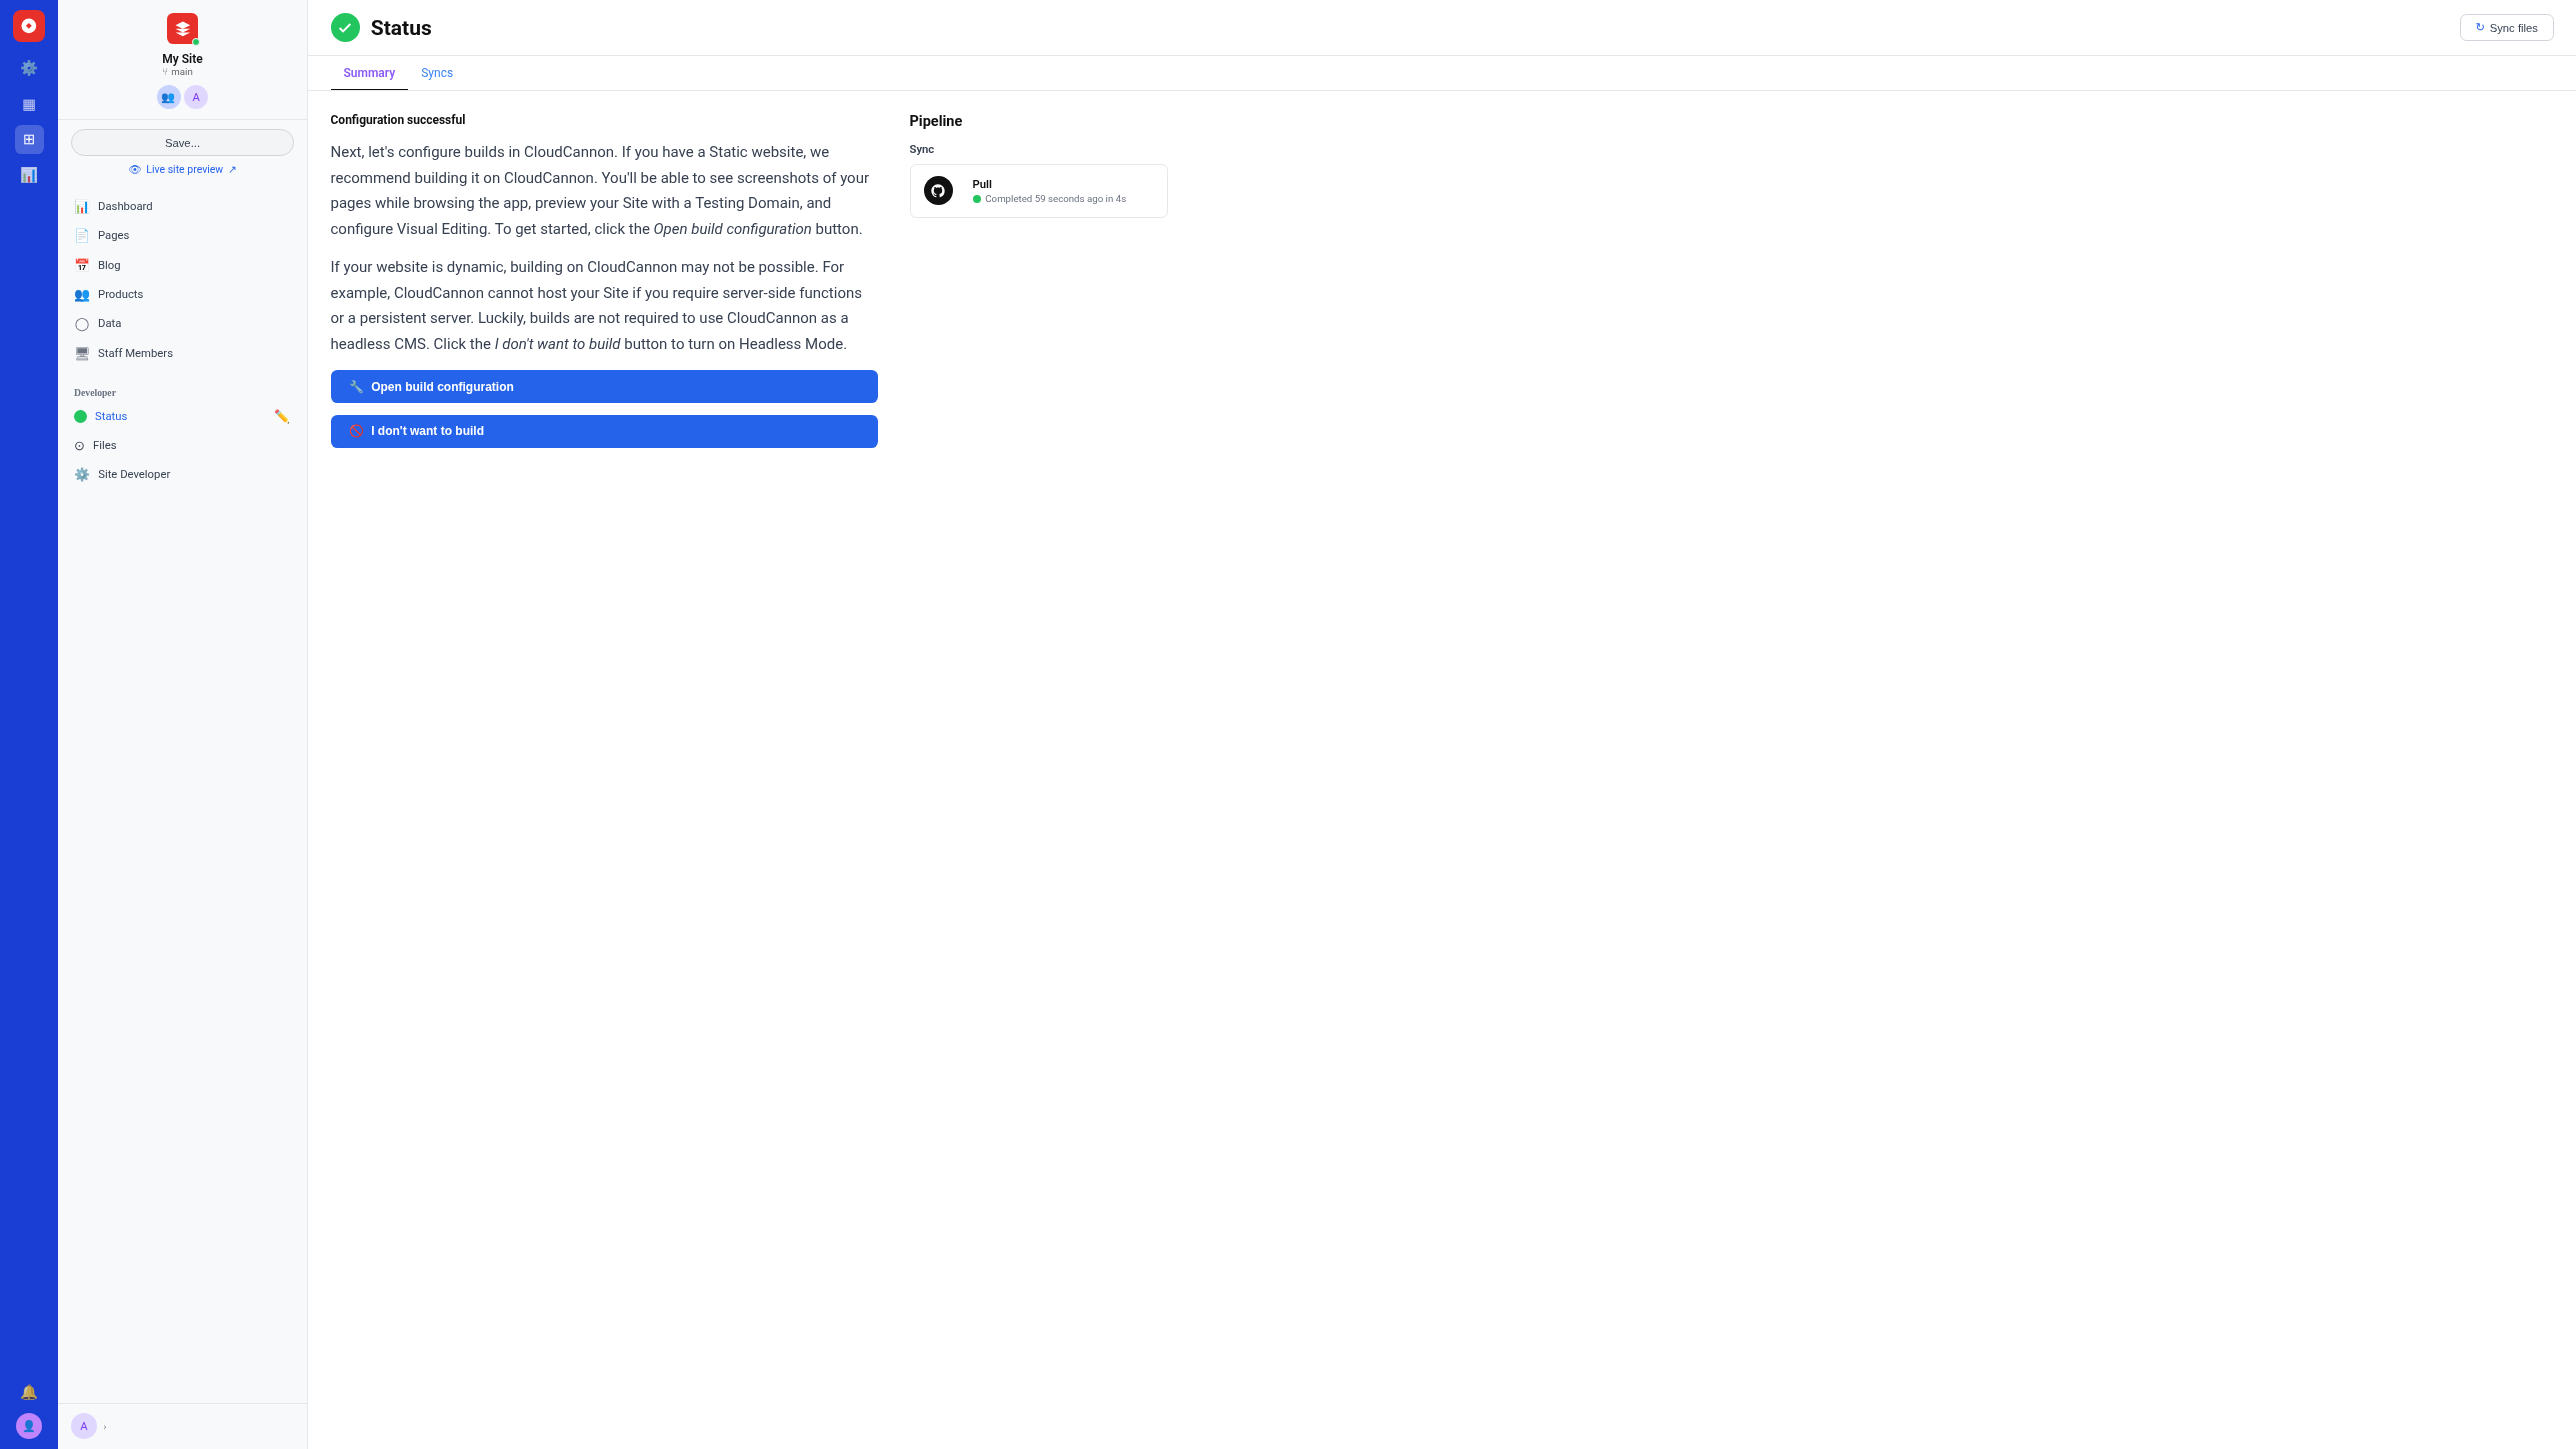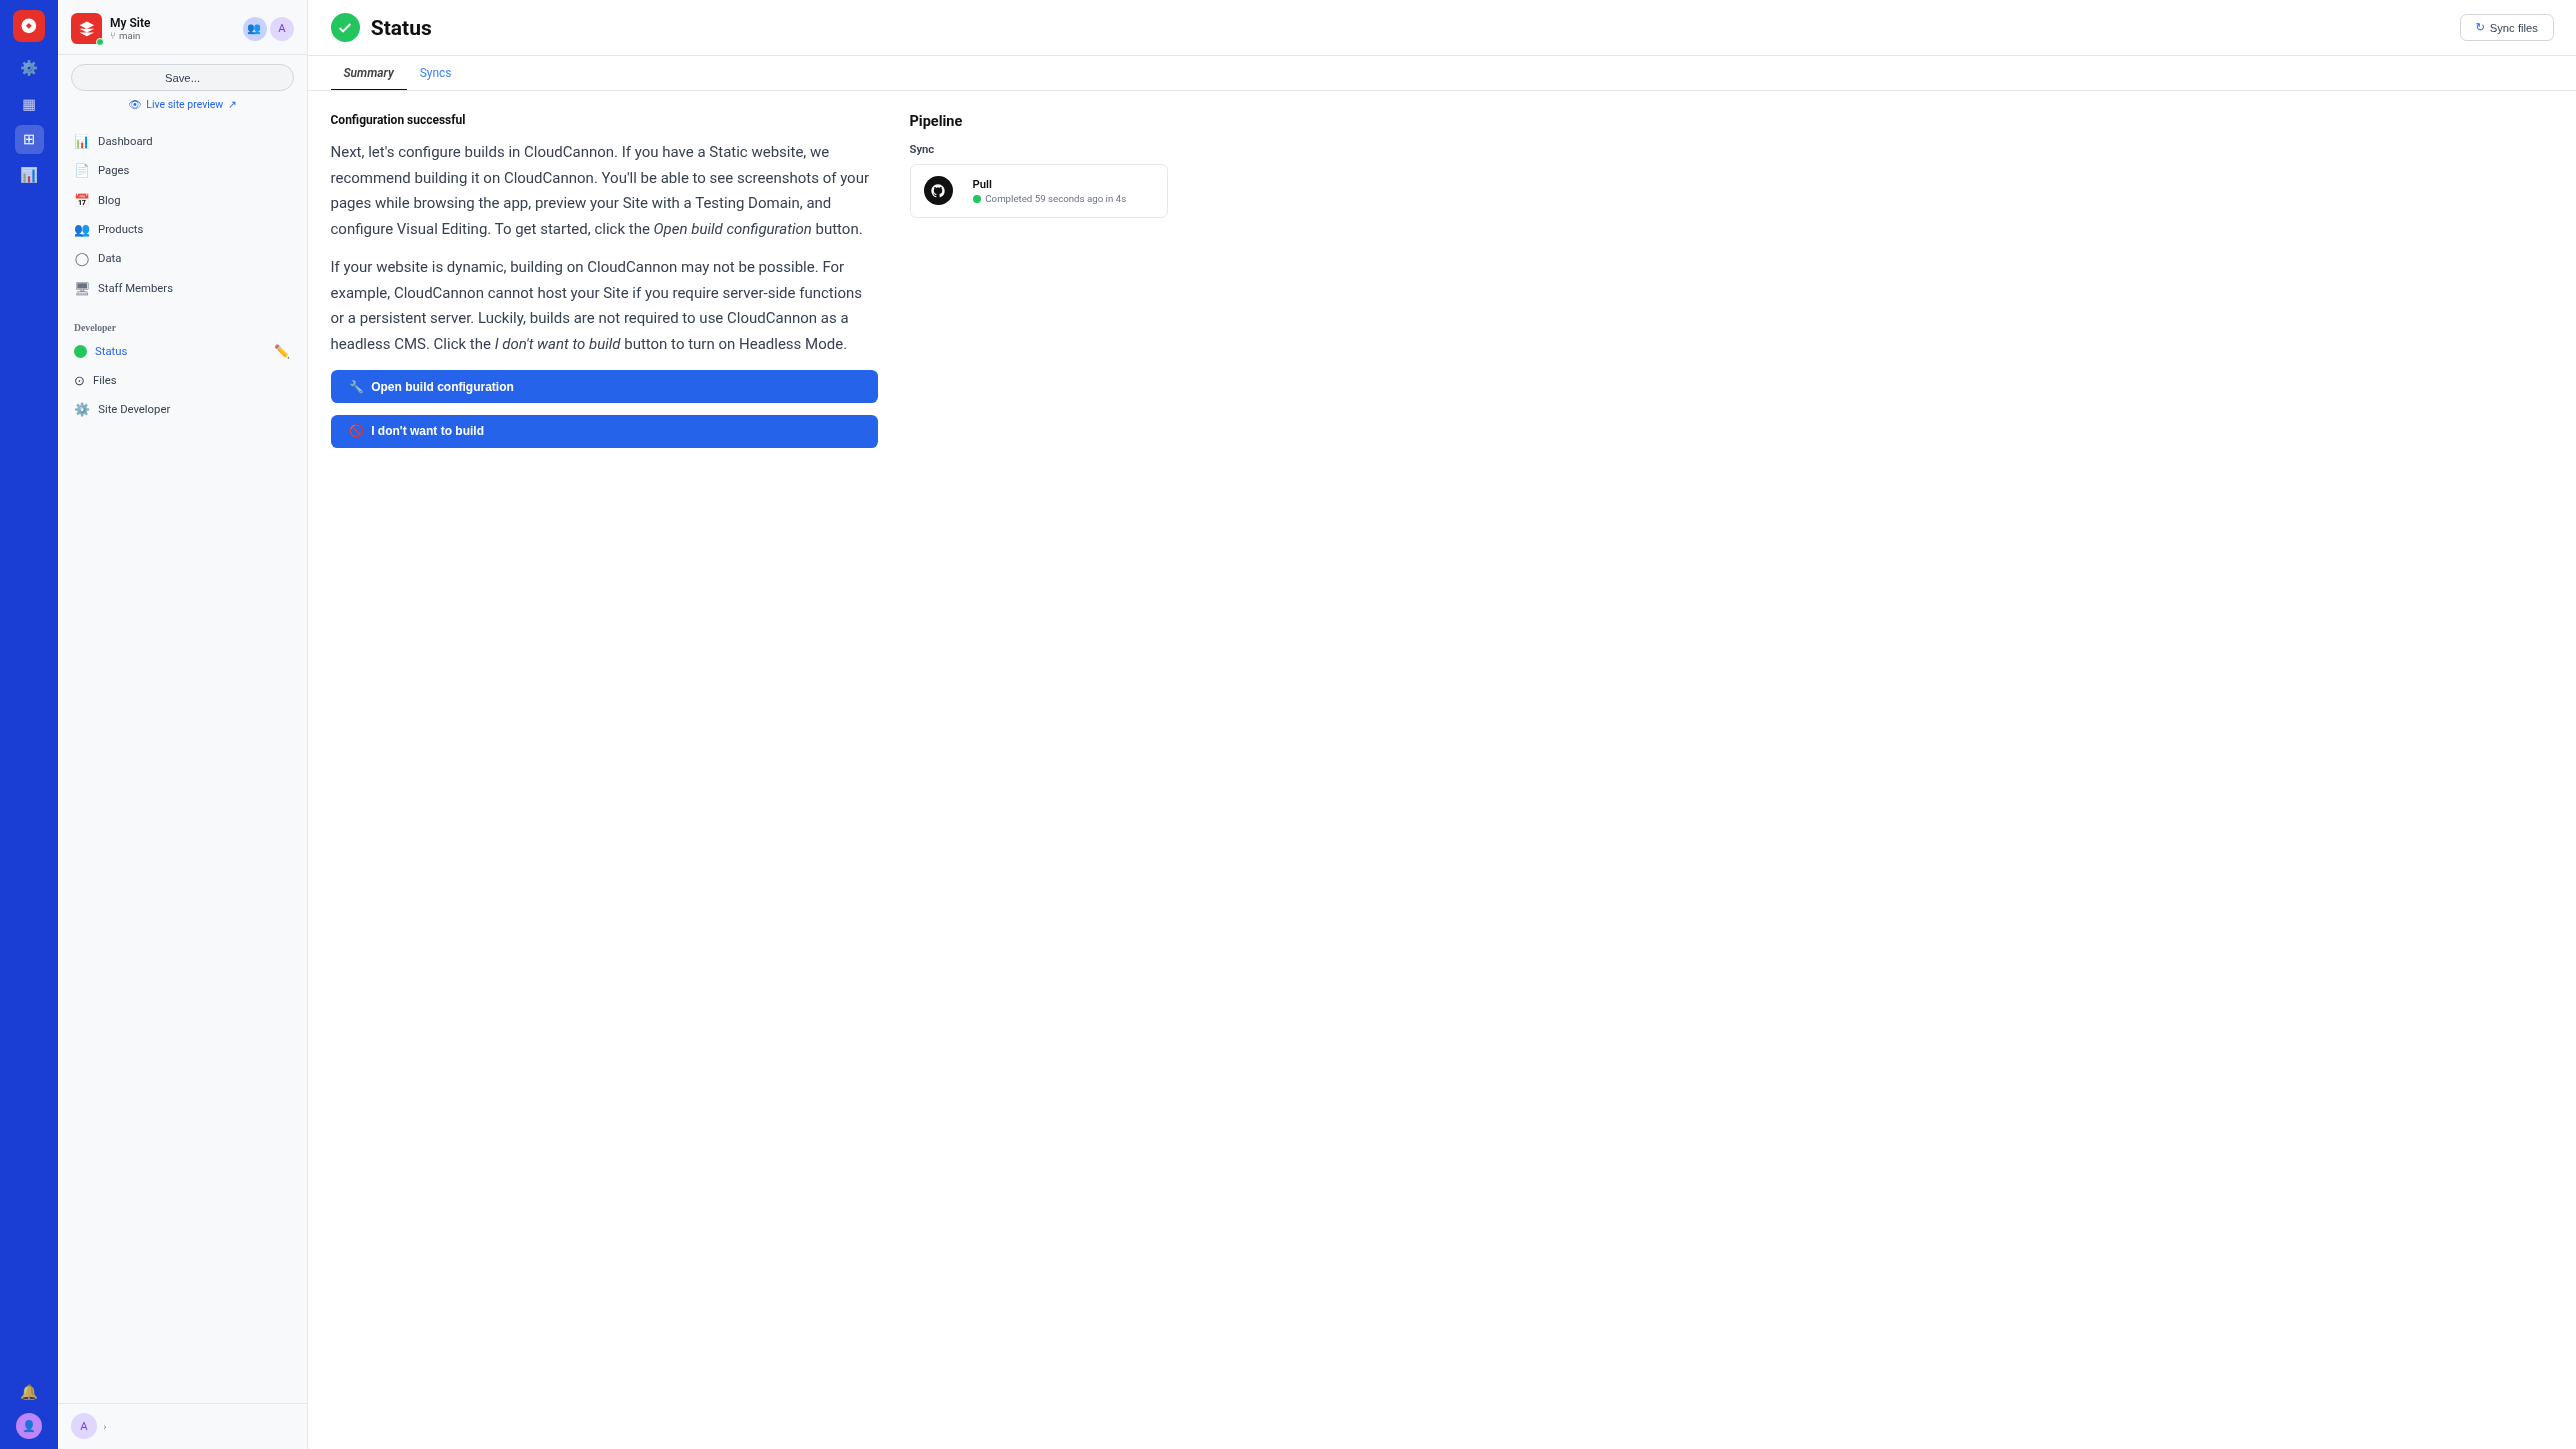--- a/index.html
+++ b/index.html
@@ -43,20 +43,21 @@
       flex-direction: column;
       flex-shrink: 0;
       overflow-y: auto;
     }
     .sidebar-header {
       display: flex;
       align-items: center;
       gap: 8px;
       padding: 13px 13px 9.7px;
       border-bottom: 0.8px solid #e5e7eb;
+      flex-direction: column;
     }
     .site-logo {
       width: 31px; height: 31px;
       background: #e8302a;
       border-radius: 6.4px;
       display: flex; align-items: center; justify-content: center;
       position: relative;
       flex-shrink: 0;
     }
     .site-logo svg { width: 17.7px; height: 17.7px; fill: white; }
@@ -170,21 +171,21 @@
       border-bottom: 0.8px solid #e5e7eb;
     }
     .tab {
       padding: 9.7px 13px;
       cursor: pointer;
       font-size: 12px;
       color: #3b82f6;
       border-bottom: 1.6px solid transparent;
       margin-bottom: -0.8px;
     }
-    .tab.active { color: #404040; border-bottom-color: #111; font-weight: 600; font-style: italic; }
+    .tab.active { color: #8b5cf6; border-bottom-color: #111; font-weight: 600; }
 
     
     .content-body {
       flex: 1;
       display: flex;
       overflow-y: auto;
       padding: 22.5px;
       gap: 32px;
     }
     .main-content { flex: 1; max-width: 547px; }

